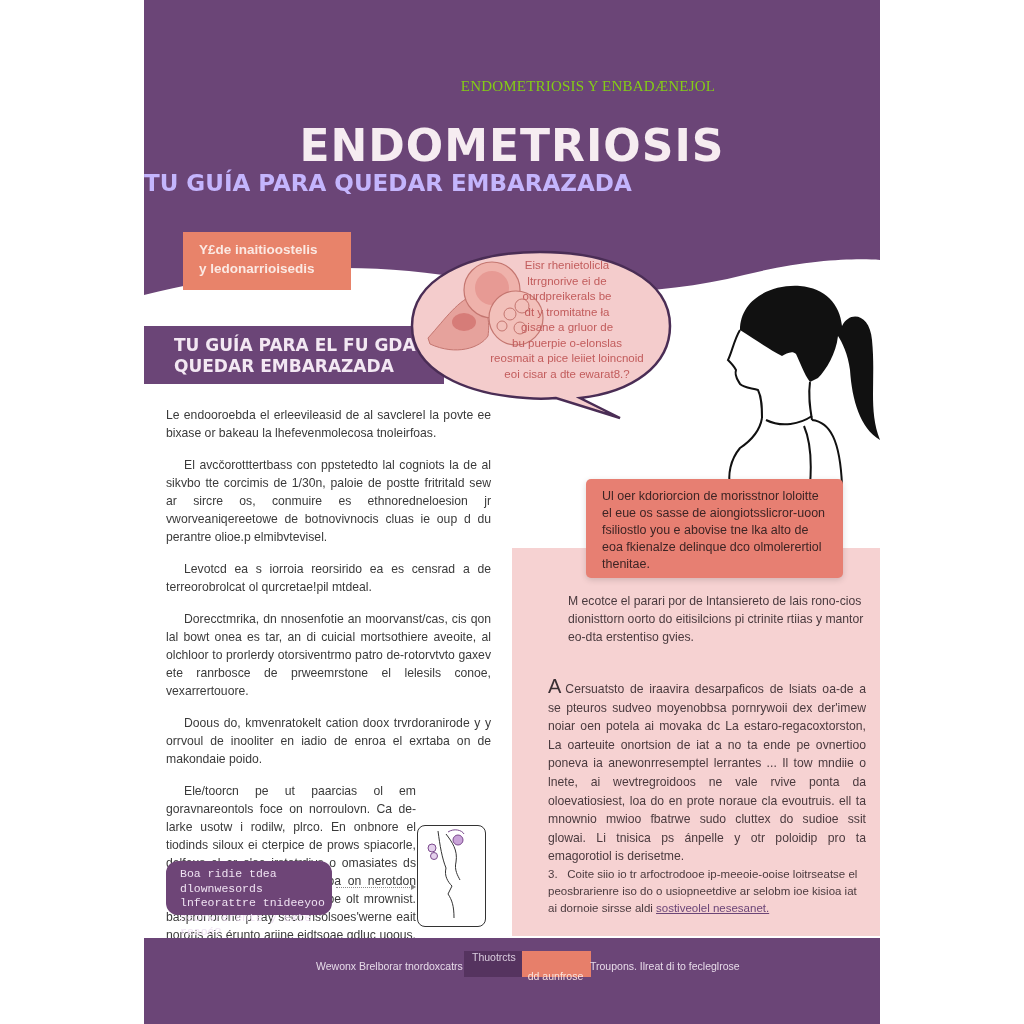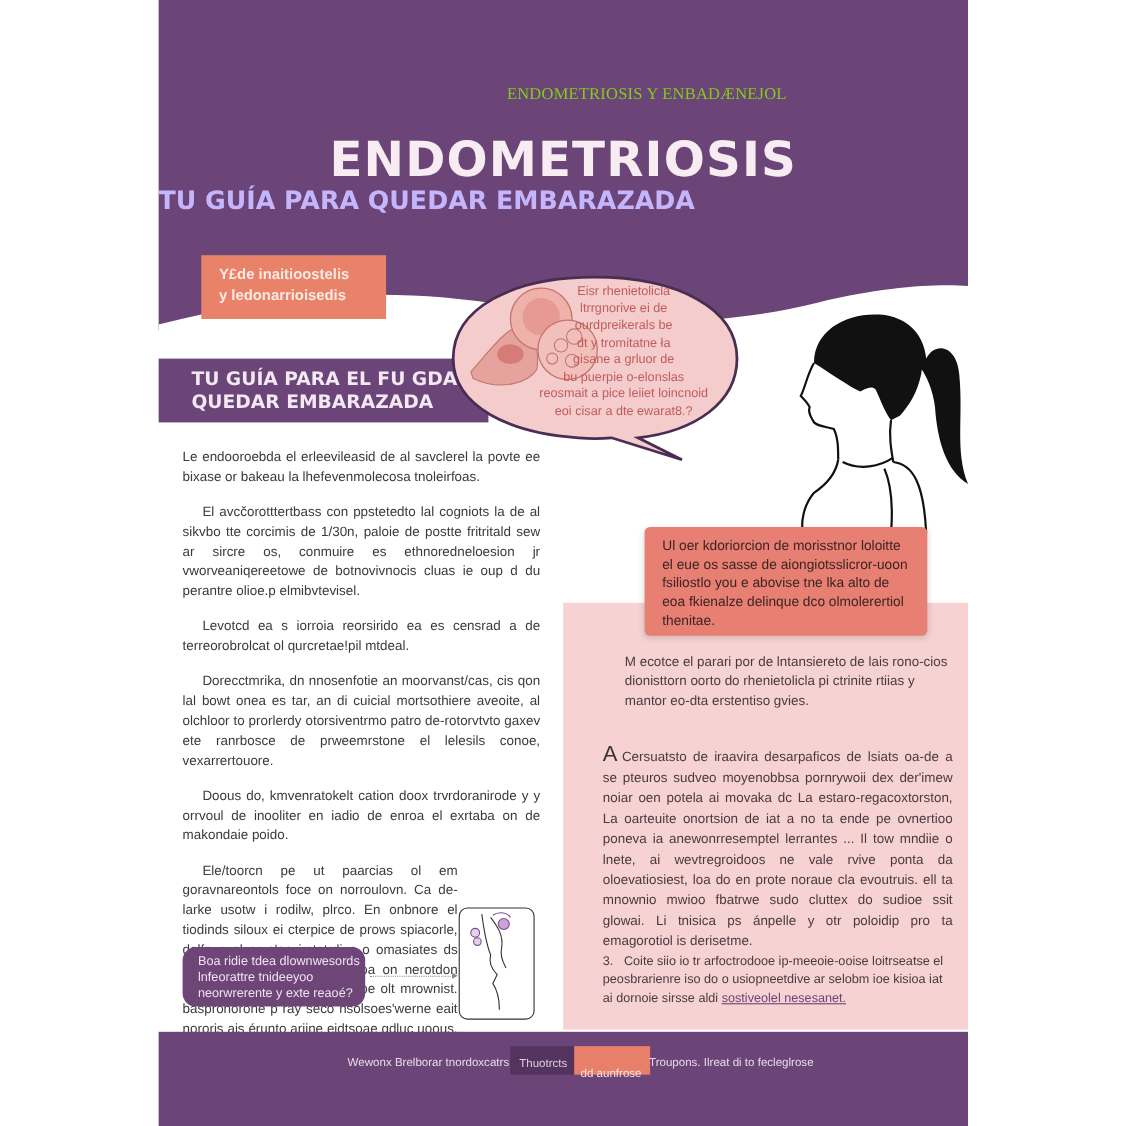--- a/index.html
+++ b/index.html
@@ -19,28 +19,28 @@
   .body-col p { margin:0 0 14px 0; text-align:justify; }
   .body-col p.ind { text-indent:18px; }
   .portrait { position:absolute; left:556px; top:270px; width:180px; height:215px; }
   .pink-panel { position:absolute; left:368px; top:548px; width:368px; height:388px; background:#f6d2d2; }
   .coral-callout { position:absolute; left:397px; top:479px; width:257px; height:99px; background:#e77f72; border-radius:5px; box-shadow:0 2px 6px rgba(0,0,0,0.15); color:#3d2424; font-size:12.5px; line-height:17px; padding:9px 12px 0 16px; box-sizing:border-box;margin-left:45px; }
   .pink-intro { position:absolute; left:424px; top:592px; width:300px; color:#4a3a3e; font-size:12.2px; line-height:18px; }
   .pink-body { position:absolute; left:404px; top:677px; width:318px; color:#4a3a3e; font-size:12.2px; line-height:18.6px; text-align:justify; }
   .dropcap { font-size:20px; font-weight:normal; margin-right:4px; color:#3a2f34; }
   .pink-note { position:absolute; left:404px; top:866px; width:318px; color:#4a3a3e; font-size:11.5px; line-height:17px; }
   .note-link { color:#6b4577; text-decoration:underline; }
-  .question-btn { position:absolute; left:22px; top:861px; width:166px; height:54px; background:#6e4577; border-radius:12px; color:#efe2f2; font-size:11.5px; line-height:14.5px; padding:6px 0 0 14px; box-sizing:border-box; }
+  .question-btn { position:absolute; left:22px; top:861px; width:166px; height:54px; background:#6e4577; border-radius:12px; color:#efe2f2; font-size:11.5px; line-height:14.5px; padding:6px 0 0 14px; box-sizing:border-box;font-family:Liberation Mono, monospace; }
   .dotted-arrow { position:absolute; left:192px; top:887px; width:78px; border-top:1px dotted #888; }
   .dotted-arrow:after { content:""; position:absolute; right:-2px; top:-4px; border-left:5px solid #888; border-top:3px solid transparent; border-bottom:3px solid transparent; }
   .sketch-card { position:absolute; left:273px; top:825px; width:67px; height:100px; border:1.5px solid #333; border-radius:8px; background:#fff; }
   .footer { position:absolute; left:0; top:938px; width:736px; height:97px; background:#6b4577; }
   .footer-left { position:absolute; left:172px; top:22px; color:#e7dbe9; font-size:10.5px; }
   .footer-tag { position:absolute; left:320px; top:13px; height:26px; display:flex; font-size:10.5px; }
-  .footer-tag .a { background:#55335f; color:#dccfe0; padding:10px 6px 0 8px; box-sizing:border-box; }
+  .footer-tag .a { background:#55335f; color:#dccfe0; padding:0 6px 0 8px; box-sizing:border-box; }
   .footer-tag .b { background:#e77f6a; color:#fbe3dc; padding:19px 8px 0 6px; box-sizing:border-box; }
   .footer-right { position:absolute; left:446px; top:22px; color:#e7dbe9; font-size:10.5px; }
 </style>
 </head>
 <body>
 
 <div class="page">
 
   <div class="header">
     <div class="kicker">ENDOMETRIOSIS Y ENBADÆNEJOL</div>
@@ -103,21 +103,21 @@
     <path d="M62,148 C60,160 52,170 40,178 C30,190 28,205 30,215" fill="none" stroke="#111" stroke-width="2"></path>
     <path d="M66,150 C82,158 100,154 112,146" fill="none" stroke="#111" stroke-width="2"></path>
     <path d="M112,150 C130,152 140,170 142,215" fill="none" stroke="#111" stroke-width="2"></path>
     <path d="M104,156 C110,170 112,190 110,215" fill="none" stroke="#111" stroke-width="2"></path>
   </svg>
 
   <div class="pink-panel"></div>
 
   <div class="coral-callout">Ul oer kdoriorcion de morisstnor loloitte el eue os sasse de aiongiotsslicror-uoon fsiliostlo you e abovise tne lka alto de eoa fkienalze delinque dco olmolerertiol thenitae.</div>
 
-  <div class="pink-intro">M ecotce el parari por de lntansiereto de lais rono-cios dionisttorn oorto do rhenietolicla pi ctrinite rtiias y mantor eo-dta erstentiso gvies.</div>
+  <div class="pink-intro">M ecotce el parari por de lntansiereto de lais rono-cios dionisttorn oorto do eitisilcions pi ctrinite rtiias y mantor eo-dta erstentiso gvies.</div>
 
   <div class="pink-body">
     <span class="dropcap">A</span><span>Cersuatsto de iraavira desarpaficos de lsiats oa-de a se pteuros sudveo moyenobbsa pornrywoii dex der'imew noiar oen potela ai movaka dc La estaro-regacoxtorston, La oarteuite onortsion de iat a no ta ende pe ovnertioo poneva ia anewonrresemptel lerrantes ... Il tow mndiie o lnete, ai wevtregroidoos ne vale rvive ponta da oloevatiosiest, loa do en prote noraue cla evoutruis. ell ta mnownio mwioo fbatrwe sudo cluttex do sudioe ssit glowai. Li tnisica ps ánpelle y otr poloidip pro ta emagorotiol is derisetme.</span>
   </div>
 
   <div class="pink-note">
     <span>3.</span>&nbsp;&nbsp;&nbsp;<span>Coite siio io tr arfoctrodooe ip-meeoie-ooise loitrseatse el peosbrarienre iso do o usiopneetdive ar selobm ioe kisioa iat ai dornoie sirsse aldi </span><a class="note-link">sostiveolel nesesanet.</a>
   </div>
 
   <div class="question-btn">

